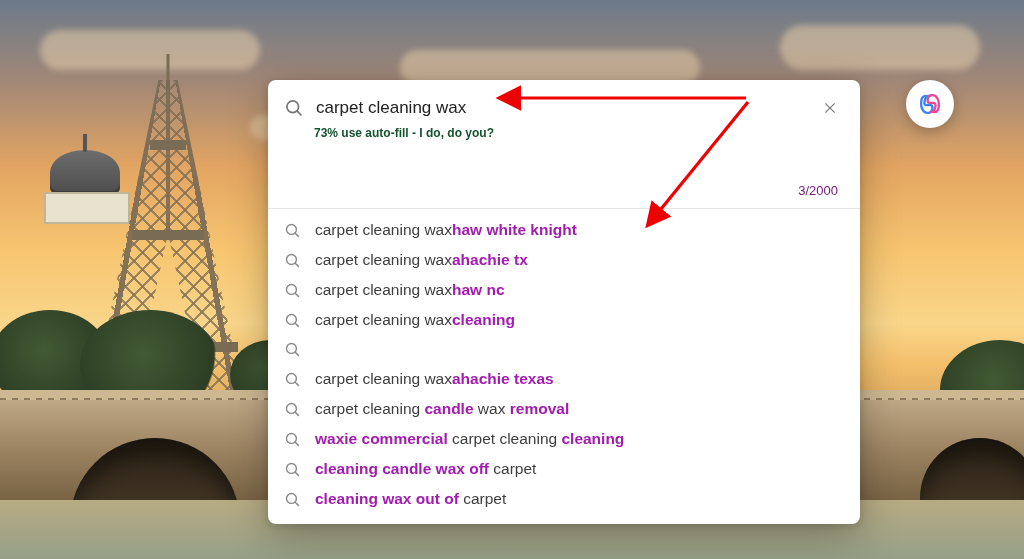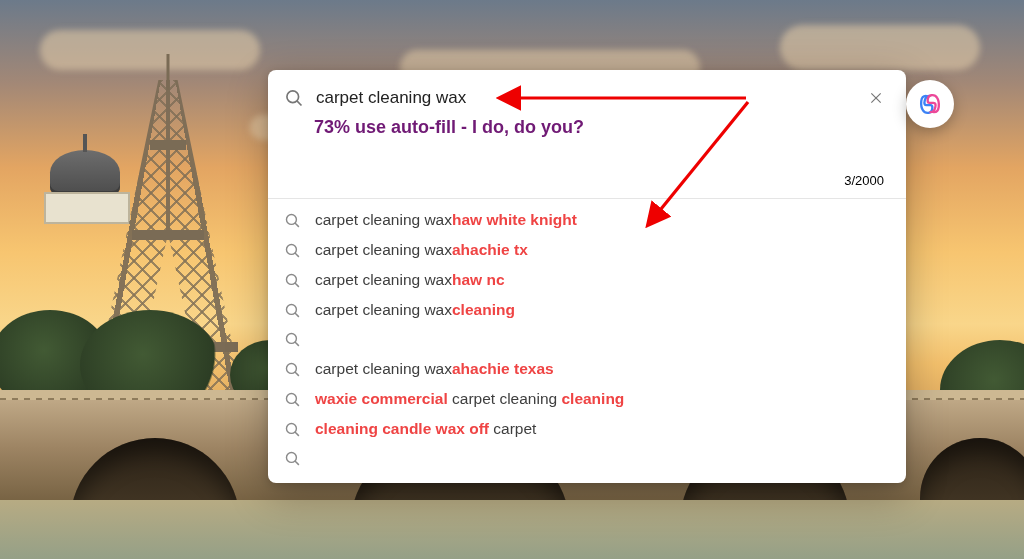--- a/index.html
+++ b/index.html
@@ -45,36 +45,36 @@
     clip-path:polygon(44% 0,56% 0,100% 100%,75% 100%,50% 45%,25% 100%,0 100%);
     opacity:.92;}
   .eiffel .plat{position:absolute;left:50%;height:10px;background:#7a6b55;transform:translateX(-50%);}
   .p1{top:60px;width:36px;} .p2{top:150px;width:72px;} .p3{top:262px;width:140px;}
   .dome{position:absolute;left:50px;top:150px;width:70px;height:45px;border-radius:50% 50% 8px 8px;
     background:linear-gradient(#6d6d6d,#4c4c4c);box-shadow:0 -4px 0 #3c3c3c inset;}
   .dome::before{content:"";position:absolute;left:50%;top:-16px;width:4px;height:18px;background:#555;transform:translateX(-50%);}
   .dome::after{content:"";position:absolute;left:-6px;top:42px;width:82px;height:28px;background:#e8e2cf;border:2px solid #bdb49c;}
 
   
-  .panel{position:absolute;left:268px;top:70px;width:638px;background:#fff;border-radius:8px;
+  .panel{position:absolute;left:268px;top:80px;width:592px;background:#fff;border-radius:8px;
     box-shadow:0 12px 40px rgba(0,0,0,.28),0 2px 8px rgba(0,0,0,.15);}
   .panel-top{position:relative;height:128px;}
   .searchbar{position:absolute;left:16px;top:14px;right:16px;height:28px;display:flex;align-items:center;gap:10px;}
   .icon-search{width:20px;height:20px;flex:none;stroke:#767676;fill:none;stroke-width:2;}
   .searchbar input{flex:1;border:0;outline:0;font-size:17px;color:#222;background:transparent;}
   .clear{width:28px;height:28px;display:flex;align-items:center;justify-content:center;cursor:pointer;border-radius:4px;}
   .clear svg{width:14px;height:14px;stroke:#767676;stroke-width:2;fill:none;}
-  .anno{position:absolute;left:46px;top:46px;right:80px;color:#701a75;font-weight:700;font-size:18px;line-height:1.25;}
-  .counter{position:absolute;right:22px;bottom:10px;color:#000000;font-size:13px;}
+  .anno{position:absolute;left:46px;top:46px;right:80px;color:#14532d;font-weight:700;font-size:12px;line-height:1.25;}
+  .counter{position:absolute;right:22px;bottom:10px;color:#701a75;font-size:13px;}
   .divider{height:1px;background:#e5e5e5;}
   .suggs{padding:6px 0 10px;}
   .sugg{display:flex;align-items:center;gap:14px;padding:6px 16px;cursor:pointer;}
   .sugg .icon-search{width:17px;height:17px;stroke:#8a8a8a;}
   .sugg .txt{font-size:15.5px;color:#3e3e3e;}
-  .sugg .txt b{font-weight:700;color:#ef4444;}
+  .sugg .txt b{font-weight:700;color:#a21caf;}
 
   
   .copilot{position:absolute;right:70px;top:80px;width:48px;height:48px;border-radius:50%;background:#fff;
     box-shadow:0 4px 14px rgba(0,0,0,.25);display:flex;align-items:center;justify-content:center;cursor:pointer;}
   .copilot svg{width:28px;height:28px;}
 
   
   .arrows{position:absolute;left:268px;top:70px;width:610px;height:260px;pointer-events:none;}
 </style>
 </head>
@@ -170,34 +170,42 @@
           <circle cx="10.5" cy="10.5" r="7"></circle>
           <line x1="21" y1="21" x2="15.5" y2="15.5"></line>
         </svg>
         <span class="txt">carpet cleaning wax<b>ahachie texas</b></span>
       </div>
       <div class="sugg">
         <svg class="icon-search" viewBox="0 0 24 24">
           <circle cx="10.5" cy="10.5" r="7"></circle>
           <line x1="21" y1="21" x2="15.5" y2="15.5"></line>
         </svg>
+        <span class="txt">carpet cleaning <b>candle</b> wax <b>removal</b></span>
+      </div>
+      <div class="sugg">
+        <svg class="icon-search" viewBox="0 0 24 24">
+          <circle cx="10.5" cy="10.5" r="7"></circle>
+          <line x1="21" y1="21" x2="15.5" y2="15.5"></line>
+        </svg>
         <span class="txt"><b>waxie commercial</b> carpet cleaning <b>cleaning</b></span>
       </div>
       <div class="sugg">
         <svg class="icon-search" viewBox="0 0 24 24">
           <circle cx="10.5" cy="10.5" r="7"></circle>
           <line x1="21" y1="21" x2="15.5" y2="15.5"></line>
         </svg>
         <span class="txt"><b>cleaning candle wax off</b> carpet</span>
       </div>
       <div class="sugg">
         <svg class="icon-search" viewBox="0 0 24 24">
           <circle cx="10.5" cy="10.5" r="7"></circle>
           <line x1="21" y1="21" x2="15.5" y2="15.5"></line>
         </svg>
+        <span class="txt"><b>cleaning wax out of</b> carpet</span>
       </div>
     </div>
 </div>
 
 <svg class="arrows" viewBox="0 0 610 260">
   <defs>
       <marker id="ah" viewBox="0 0 12 12" refX="10" refY="6" markerWidth="8" markerHeight="8" orient="auto-start-reverse">
         <path d="M0,0 L12,6 L0,12 z" fill="#ee0000"></path>
       </marker>
     </defs>

